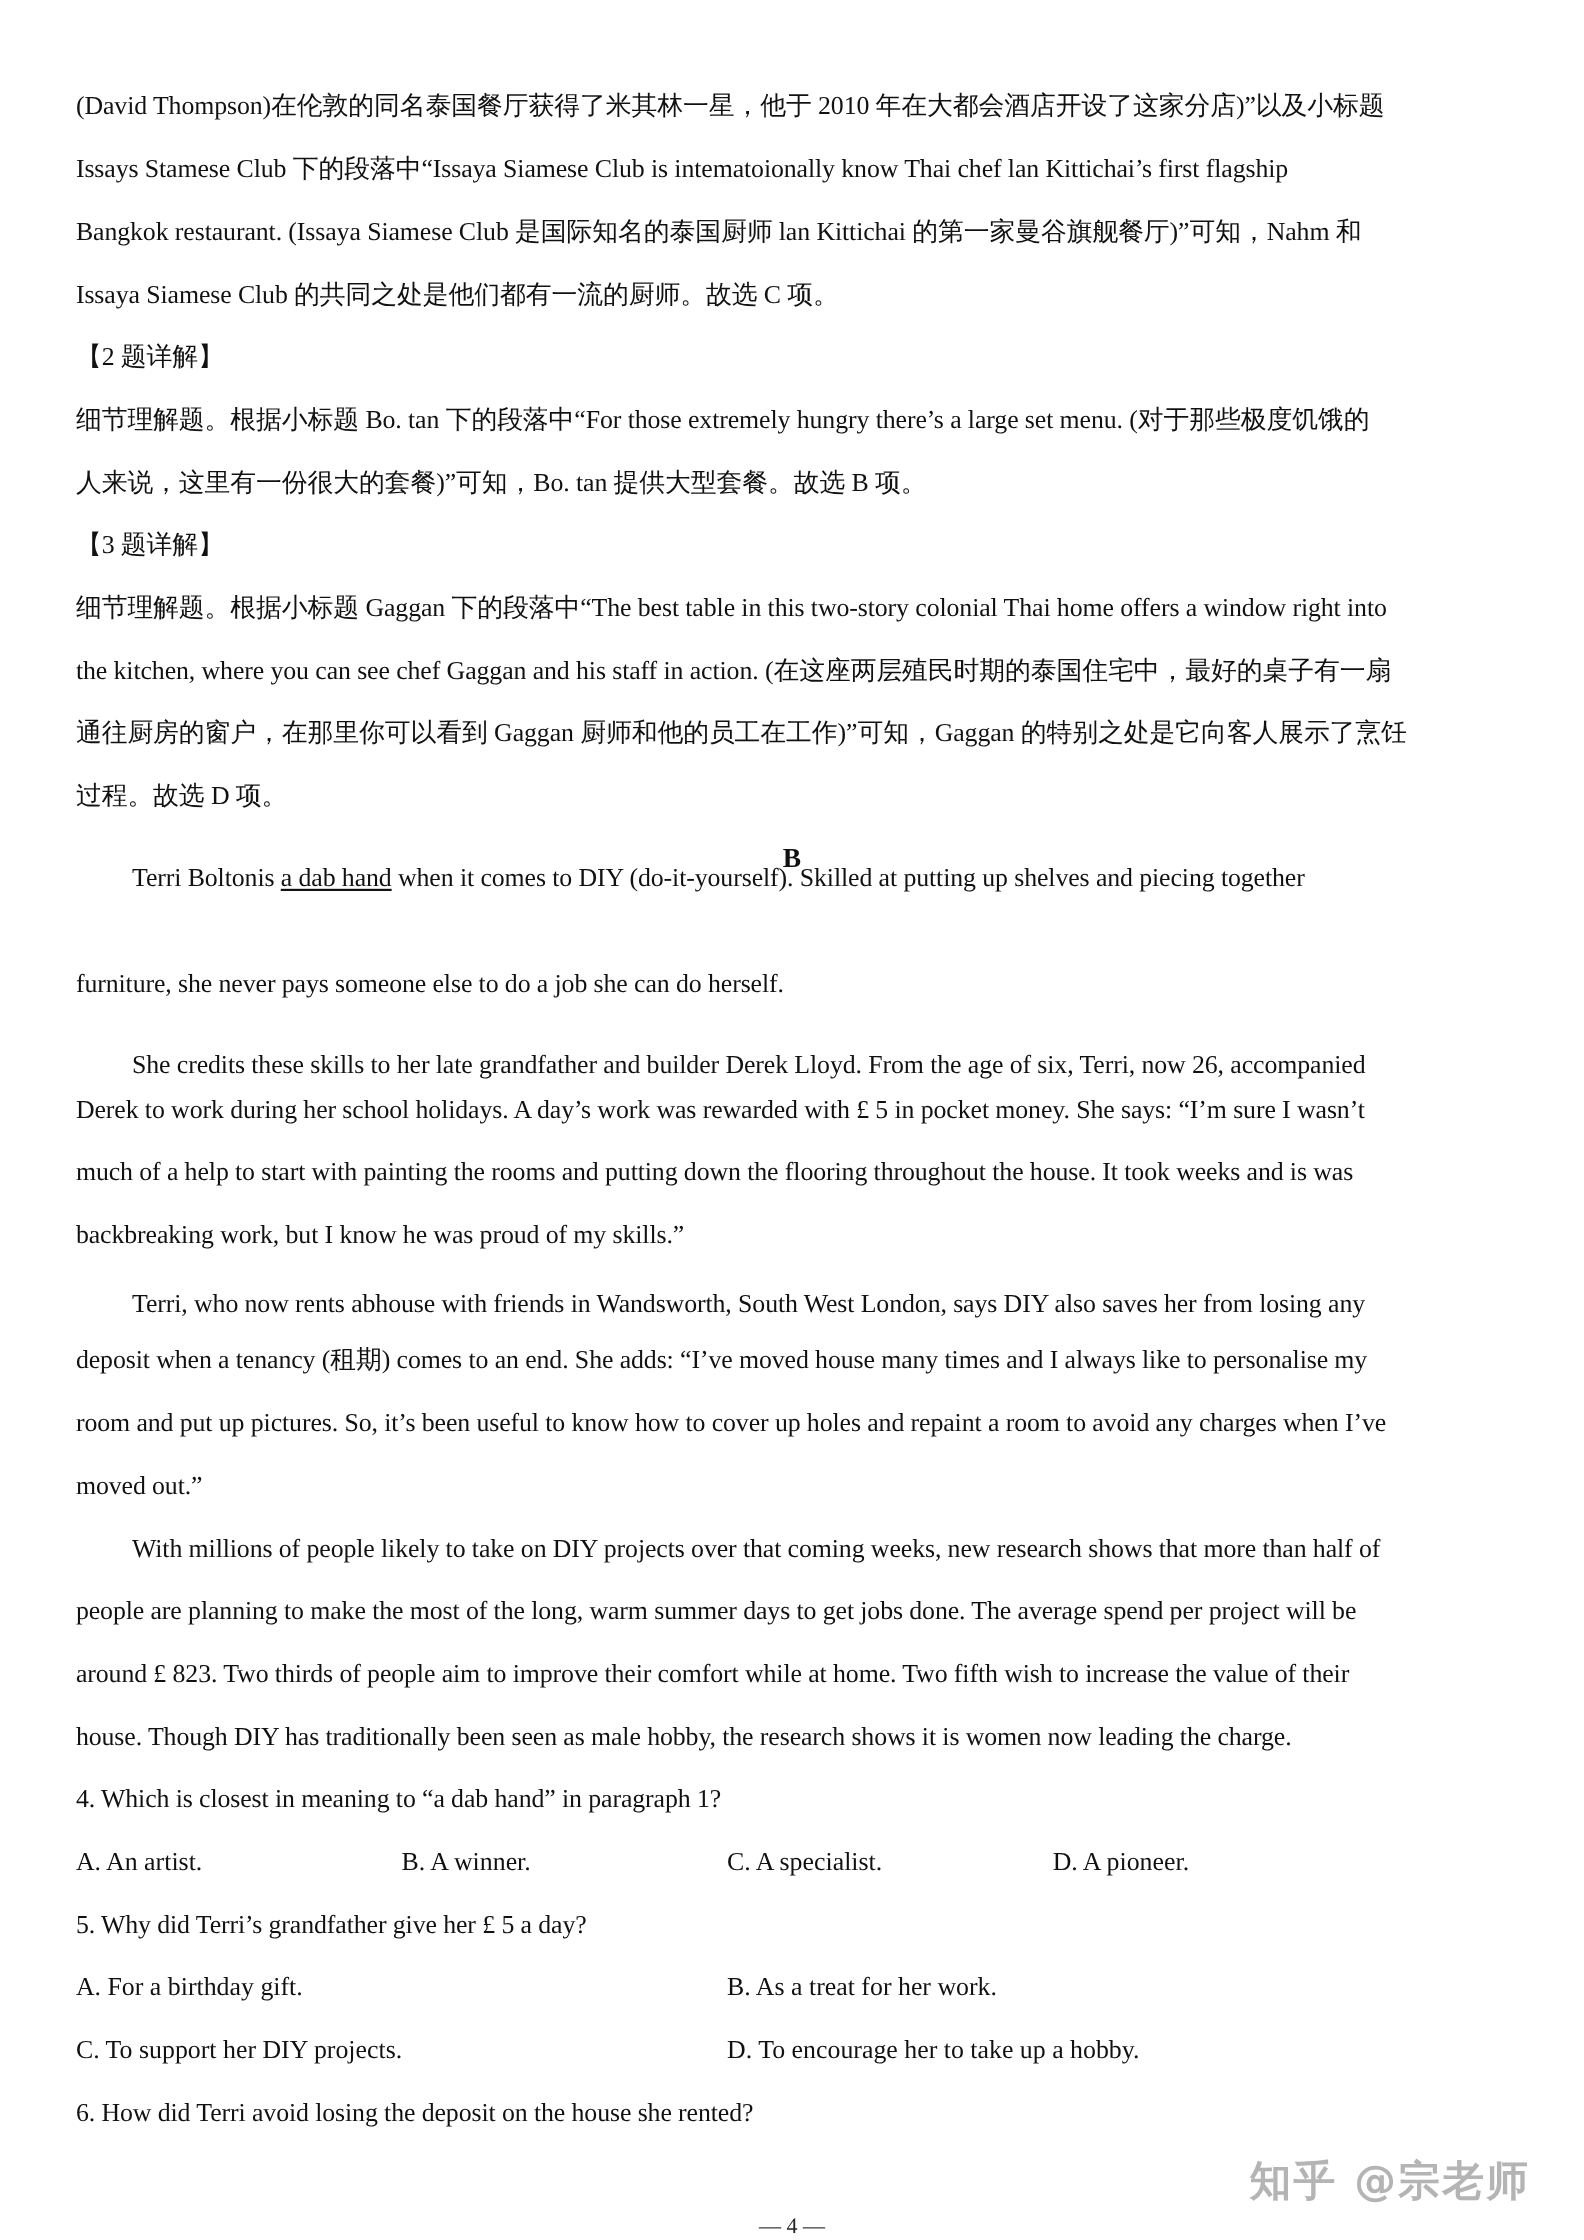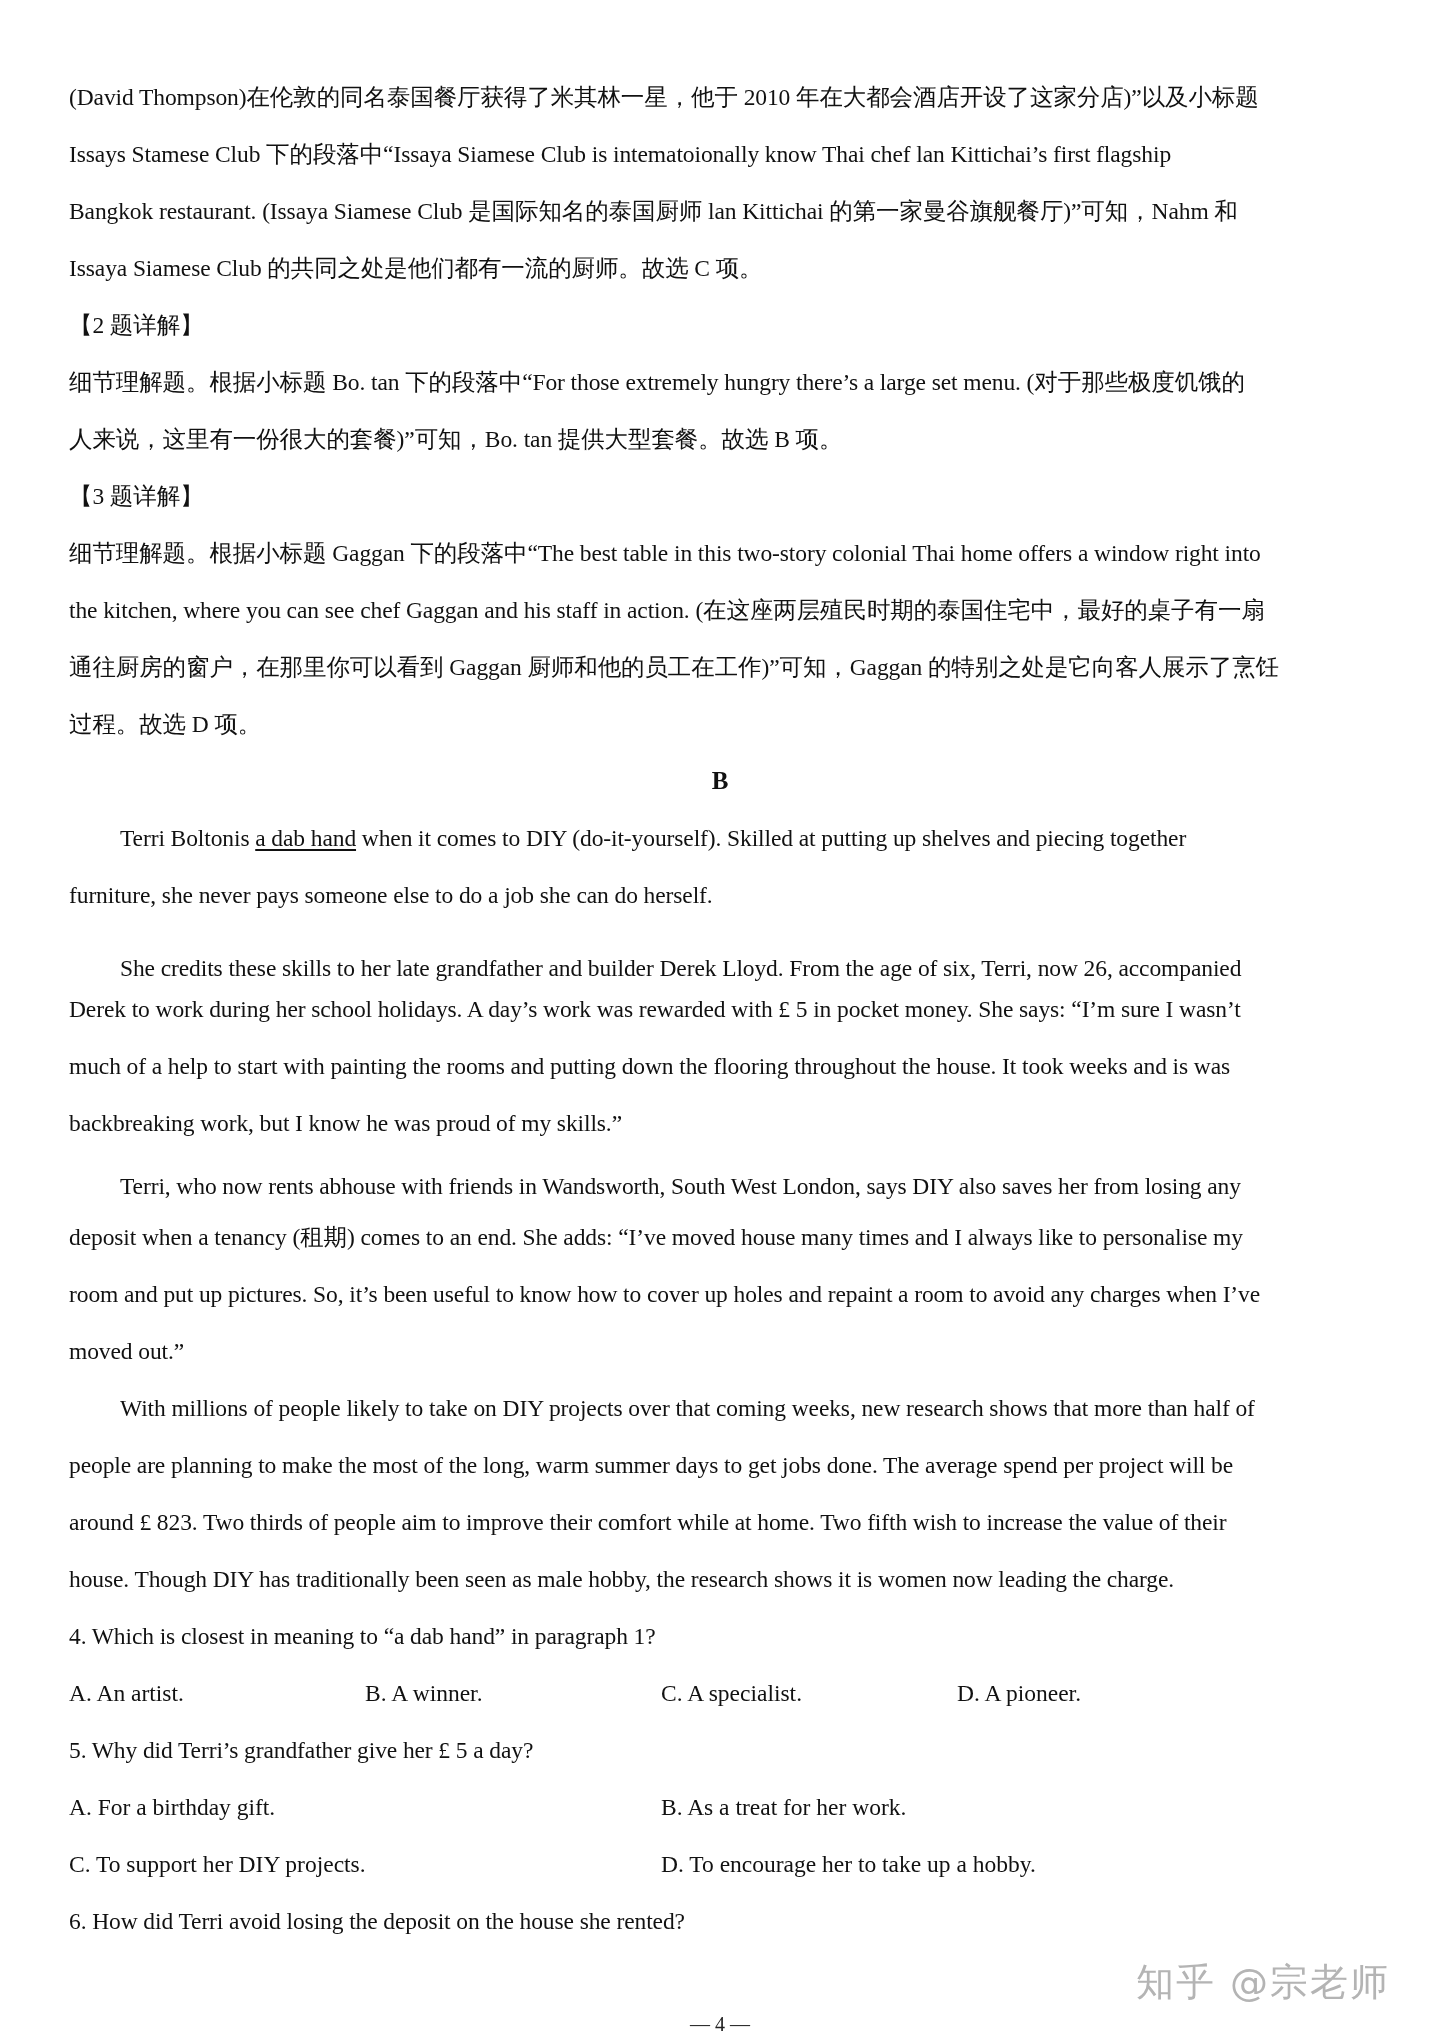--- a/index.html
+++ b/index.html
@@ -46,20 +46,21 @@
   .u { text-decoration: underline; text-underline-offset: 3px; }
   .watermark {
     position: absolute;
     left: 1136px;
     top: 1957px;
     font-family: "DejaVu Sans", sans-serif;
     font-size: 38px;
     color: #b4b4b4;
     letter-spacing: 2px;
     white-space: nowrap;
+    font-weight: bold;
   }
   .page-num {
     position: absolute;
     left: 0; width: 1440px;
     top: 2012px;
     text-align: center;
     font-size: 20px;
     line-height: 24px;
     color: #222;
   }
@@ -79,21 +80,21 @@
   <div class="line" style="top:424px">人来说，这里有一份很大的套餐)”可知，Bo. tan 提供大型套餐。故选 B 项。</div>
 
   <div class="line" style="top:481px">【3 题详解】</div>
   <div class="line" style="top:538px">细节理解题。根据小标题 Gaggan 下的段落中“The best table in this two-story colonial Thai home offers a window right into</div>
   <div class="line" style="top:595px">the kitchen, where you can see chef Gaggan and his staff in action. (在这座两层殖民时期的泰国住宅中，最好的桌子有一扇</div>
   <div class="line" style="top:652px">通往厨房的窗户，在那里你可以看到 Gaggan 厨师和他的员工在工作)”可知，Gaggan 的特别之处是它向客人展示了烹饪</div>
   <div class="line" style="top:709px">过程。故选 D 项。</div>
 
   <div class="center-title" style="top:766px">B</div>
 
-  <div class="line indent" style="top:823px"><span>Terri Boltonis </span><span class="u">a dab hand</span><span> when it comes to DIY (do-it-yourself). Skilled at putting up shelves and piecing together</span></div>
+  <div class="line indent" style="top:783px"><span>Terri Boltonis </span><span class="u">a dab hand</span><span> when it comes to DIY (do-it-yourself). Skilled at putting up shelves and piecing together</span></div>
   <div class="line" style="top:880px">furniture, she never pays someone else to do a job she can do herself.</div>
 
   <div class="line indent" style="top:953px">She credits these skills to her late grandfather and builder Derek Lloyd. From the age of six, Terri, now 26, accompanied</div>
   <div class="line" style="top:994px">Derek to work during her school holidays. A day’s work was rewarded with £ 5 in pocket money. She says: “I’m sure I wasn’t</div>
   <div class="line" style="top:1051px">much of a help to start with painting the rooms and putting down the flooring throughout the house. It took weeks and is was</div>
   <div class="line" style="top:1108px">backbreaking work, but I know he was proud of my skills.”</div>
 
   <div class="line indent" style="top:1171px">Terri, who now rents abhouse with friends in Wandsworth, South West London, says DIY also saves her from losing any</div>
   <div class="line" style="top:1222px">deposit when a tenancy (租期) comes to an end. She adds: “I’ve moved house many times and I always like to personalise my</div>
   <div class="line" style="top:1279px">room and put up pictures. So, it’s been useful to know how to cover up holes and repaint a room to avoid any charges when I’ve</div>

